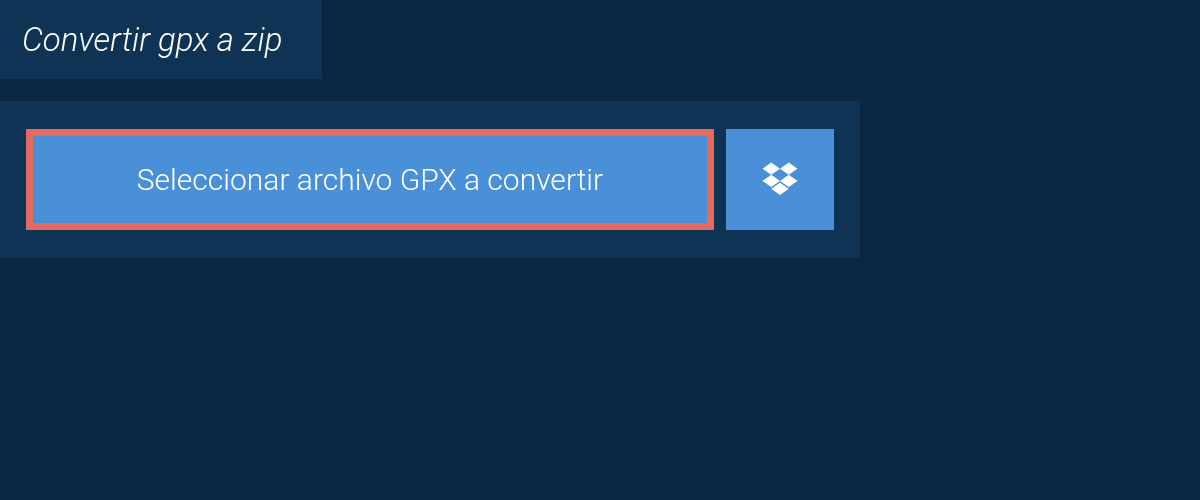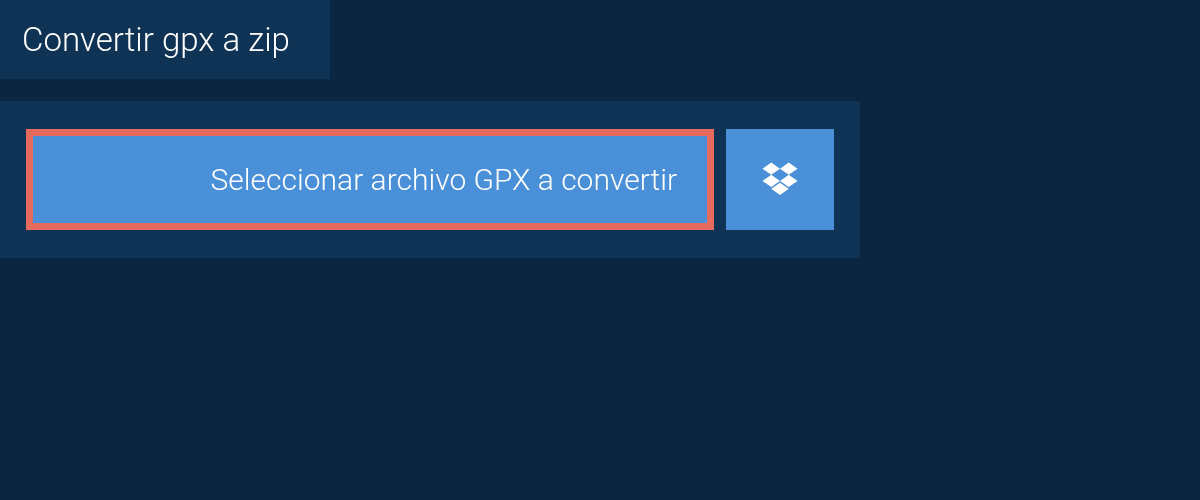--- a/index.html
+++ b/index.html
@@ -11,20 +11,21 @@
       width: 1200px;
       height: 500px;
       background-color: #0a2640;
       font-family: -apple-system, BlinkMacSystemFont, "Segoe UI", Roboto, Helvetica, Arial, sans-serif;
       overflow: hidden;
     }
     .tab-header {
       background-color: #0f3355;
       display: inline-block;
       padding: 20px 40px 20px 22px;
+      font-style: italic;
     }
     .tab-title {
       color: #ffffff;
       font-size: 33px;
       font-weight: 300;
     }
     .upload-panel {
       background-color: #0f3355;
       width: 860px;
       padding: 28px 26px;
@@ -37,21 +38,21 @@
     }
     .select-file-button {
       background-color: #4a90d9;
       border: 7px solid #e56b5f;
       color: #ffffff;
       font-size: 30px;
       font-weight: 300;
       padding: 26px 30px;
       cursor: pointer;
       flex: 1;
-      text-align: right;
+      text-align: center;
       font-family: inherit;
     }
     .dropbox-button {
       background-color: #4a90d9;
       border: none;
       width: 108px;
       cursor: pointer;
       display: flex;
       align-items: center;
       justify-content: center;

